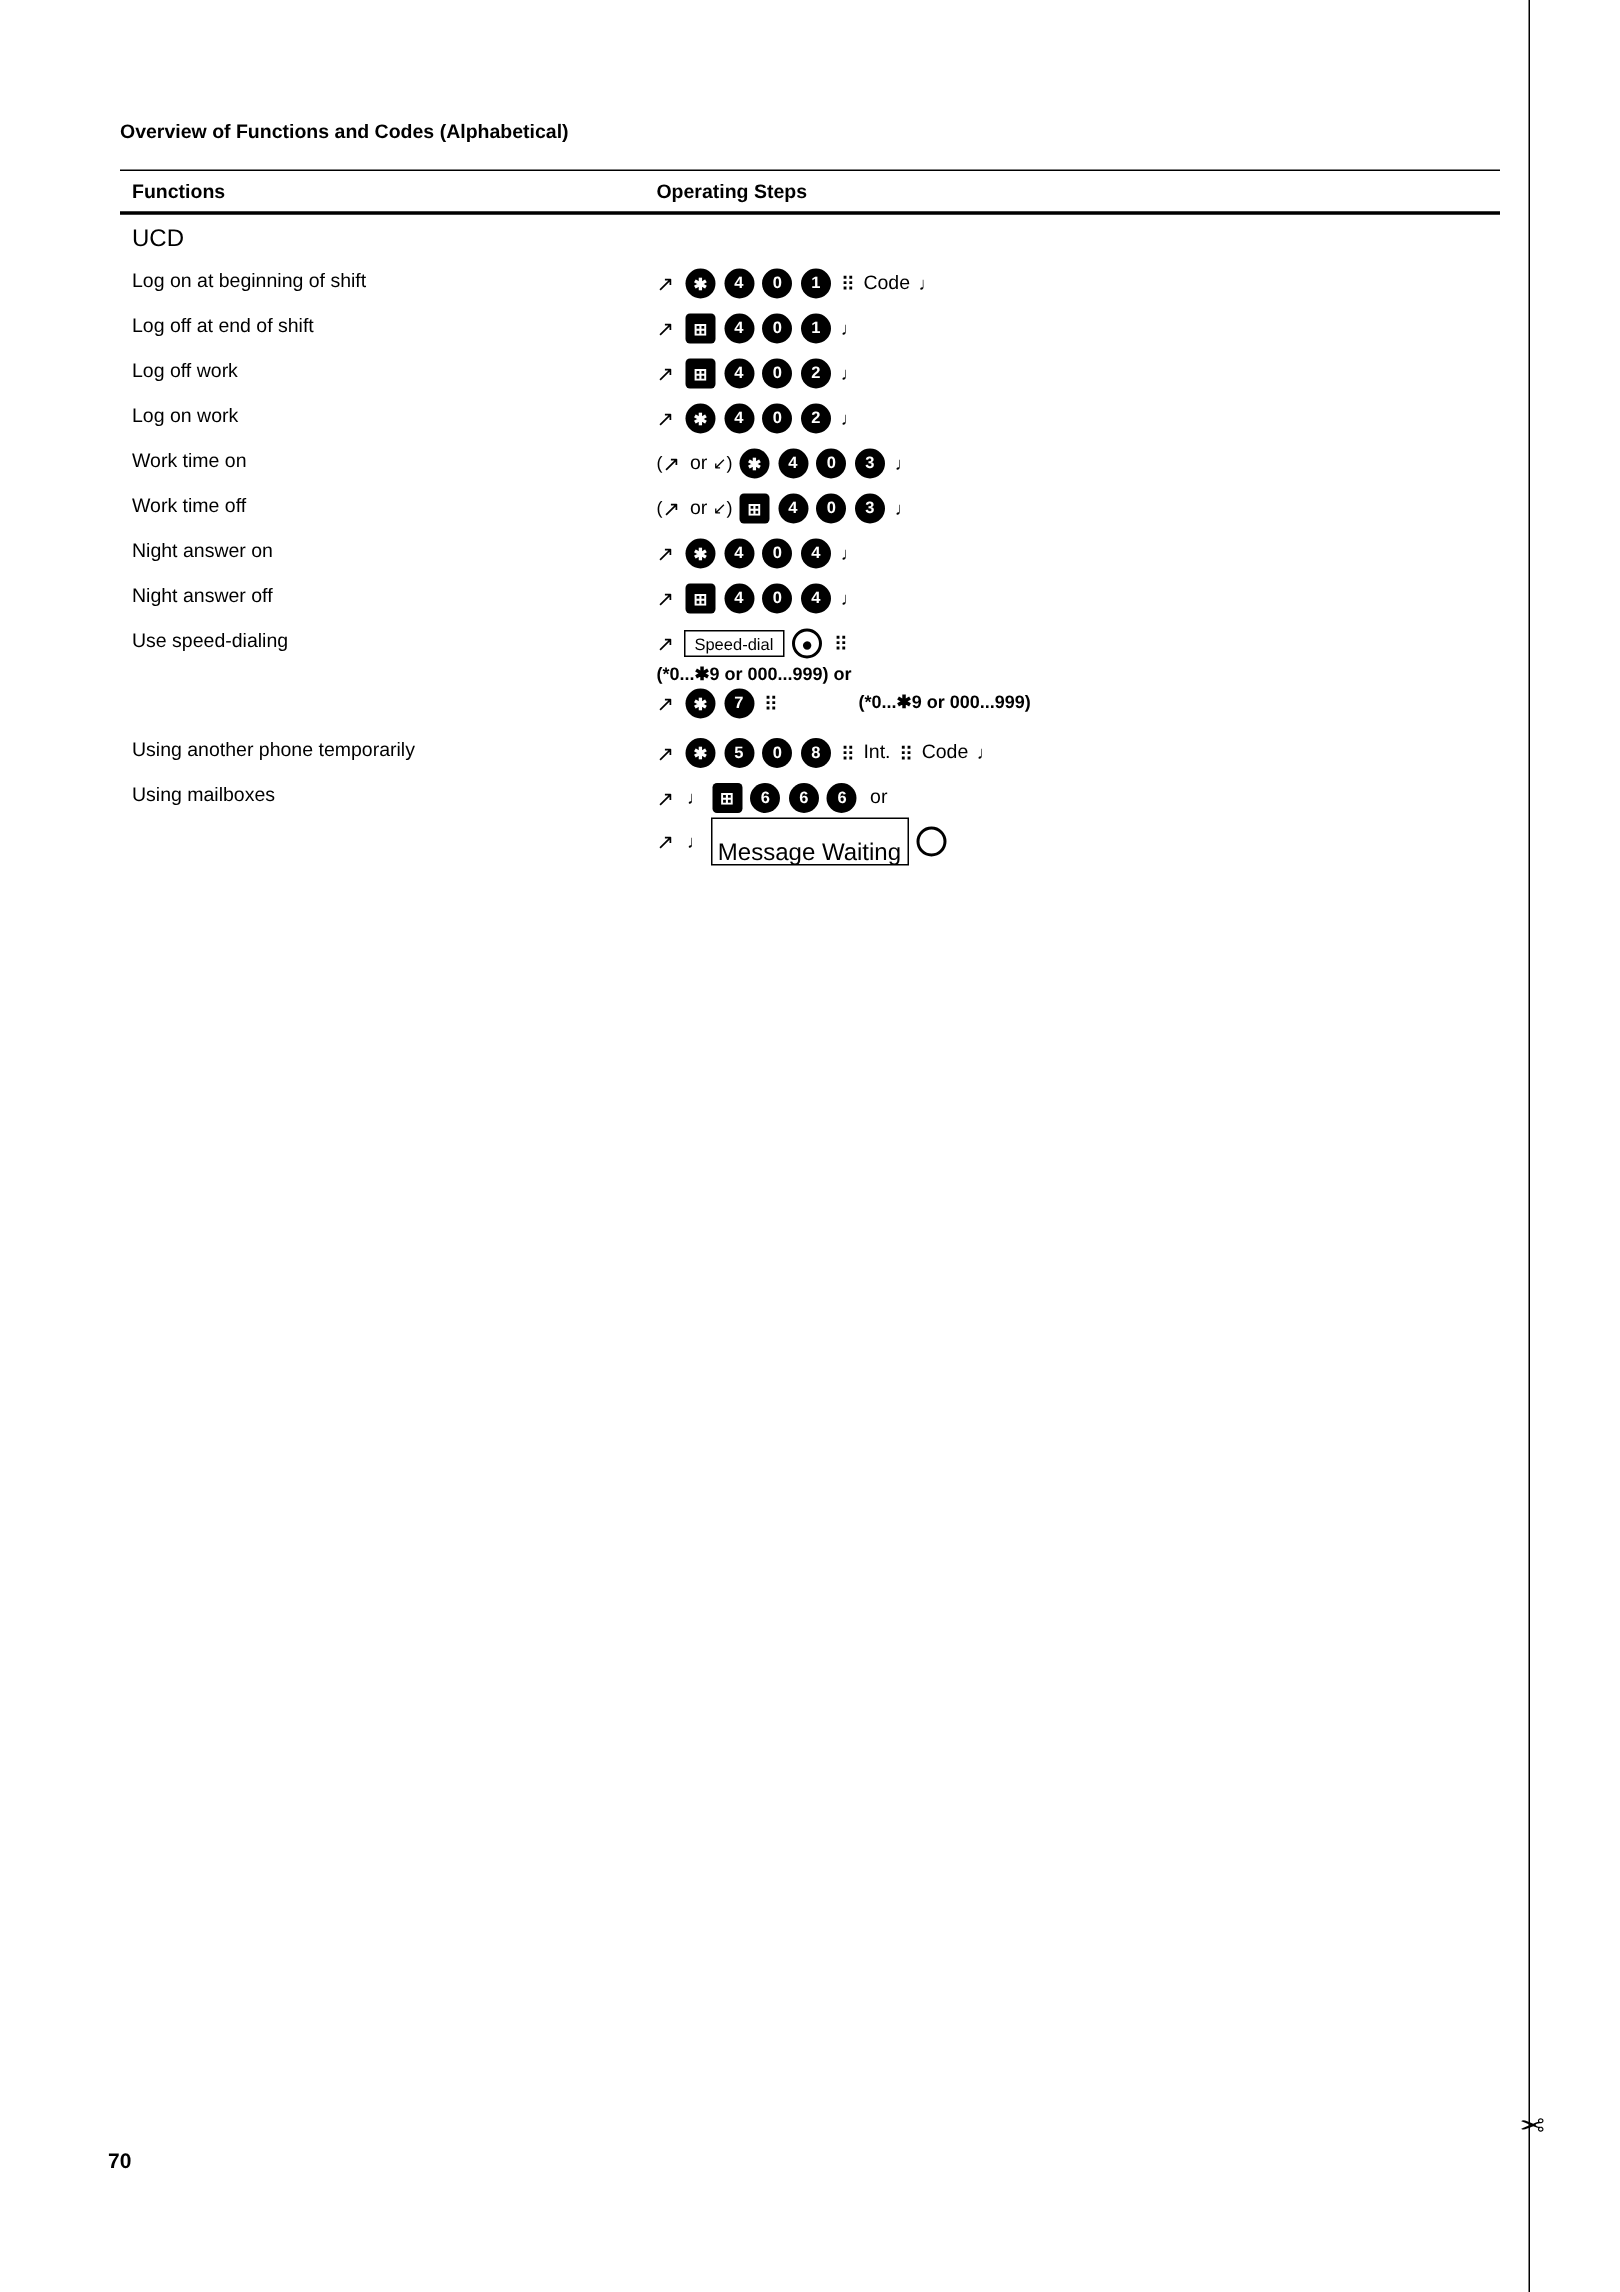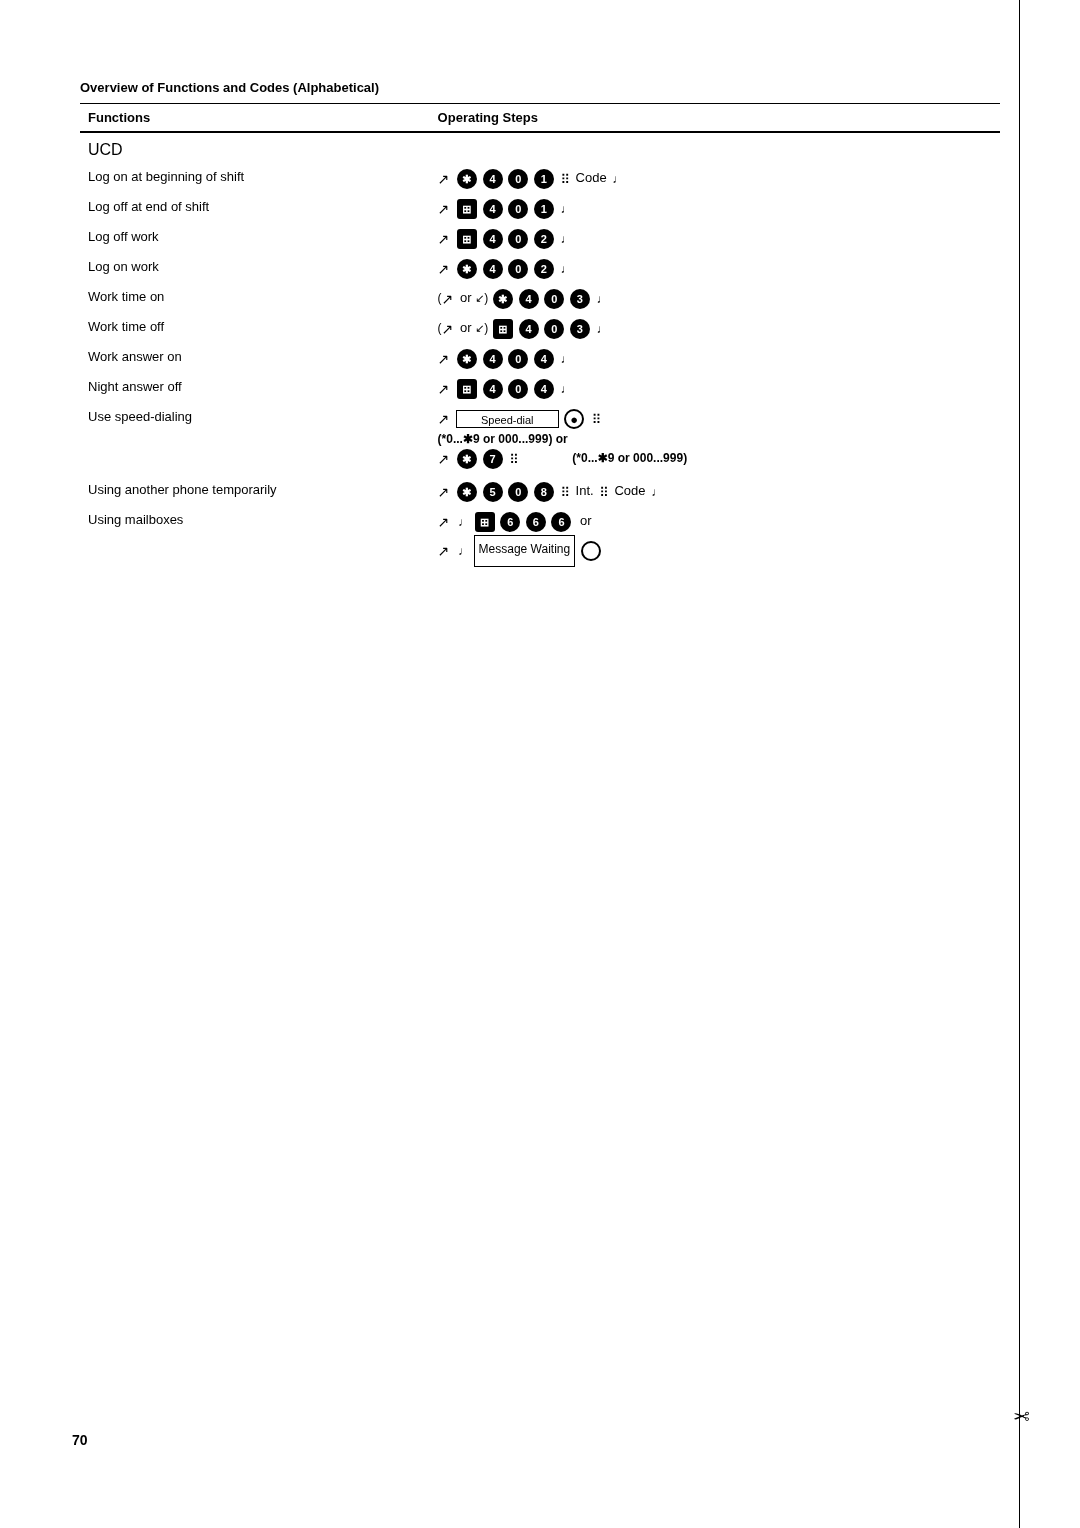--- a/index.html
+++ b/index.html
@@ -45,21 +45,21 @@
       position: absolute;
       left: 72px;
       bottom: 80px;
       font-weight: bold;
       font-size: 14px;
     }
 
     .section-title {
       font-weight: bold;
       font-size: 13px;
-      margin-bottom: 8px;
+      margin-bottom: 18px;
     }
 
     table {
       width: 100%;
       border-collapse: collapse;
       margin-top: 0;
     }
 
     thead tr th {
       border-bottom: 2px solid #000;
@@ -119,34 +119,34 @@
       display: inline-block;
       vertical-align: middle;
       font-size: 12px;
       margin-left: 2px;
     }
 
     
     .input-box {
       display: inline-block;
       border: 1px solid #000;
-      padding: 0 24px;
+      padding: 0 6px;
       font-size: 11px;
       vertical-align: middle;
       height: 18px;
       line-height: 18px;
       min-width: 60px;
     }
 
     
     .input-box-mw {
       display: inline-block;
       border: 1px solid #000;
-      padding: 4px 4px;
-      font-size: 12px;
+      padding: 14px 4px;
+      font-size: 16px;
       vertical-align: middle;
       height: 32px;
       line-height: 18px;
       min-width: 80px;
     }
 
     
     .keypad-icon {
       display: inline-block;
       vertical-align: middle;
@@ -267,21 +267,21 @@
           <span class="parens">(</span><span class="lift">↗</span> or <span style="font-size:11px">↙</span><span class="parens">)</span>
           <span class="sym sym-sq">⊞</span>
           <span class="sym">4</span>
           <span class="sym">0</span>
           <span class="sym">3</span>
           <span class="tone">♩</span>
         </td>
       </tr>
 
       <tr>
-        <td>Work answer on</td>
+        <td>Night answer on</td>
         <td>
           <span class="lift">↗</span>
           <span class="sym">✱</span>
           <span class="sym">4</span>
           <span class="sym">0</span>
           <span class="sym">4</span>
           <span class="tone">♩</span>
         </td>
       </tr>
 

